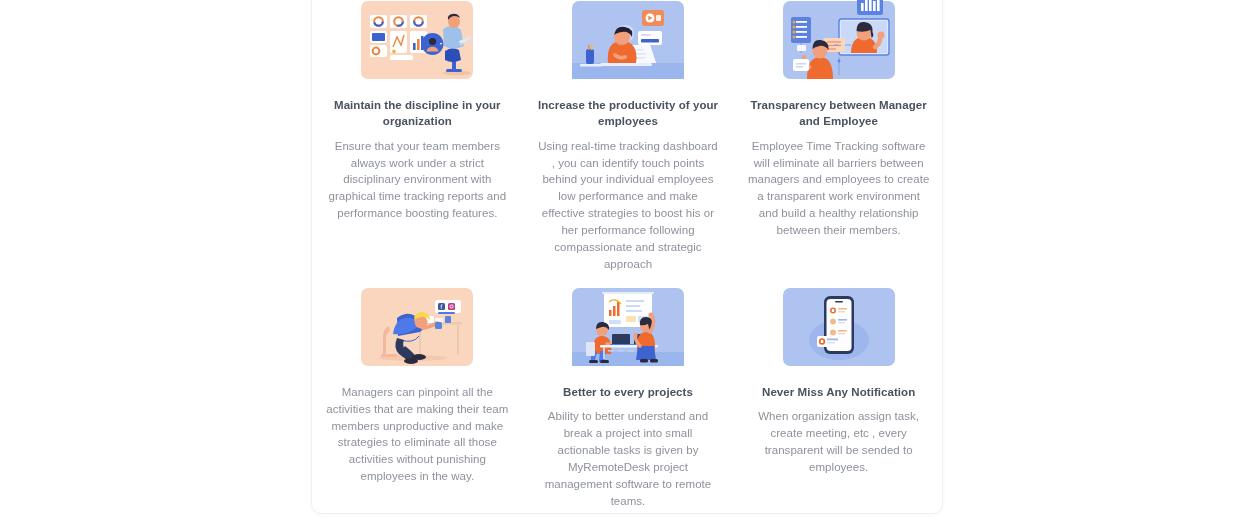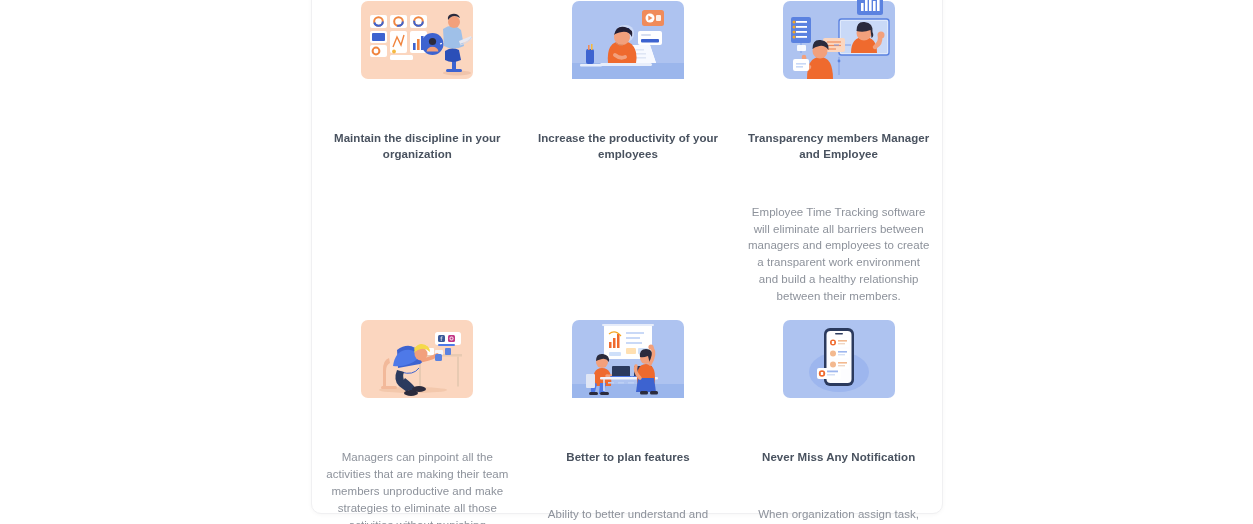--- a/index.html
+++ b/index.html
@@ -22,21 +22,21 @@
 
   .grid{
     position:absolute;left:0;top:14px;width:632px;
     display:grid;grid-template-columns:1fr 1fr 1fr;
     column-gap:12px;row-gap:0px;
     padding:0 6px;box-sizing:border-box;
   }
 
   .feature{
     display:flex;flex-direction:column;align-items:center;
-    padding:0 8px 10px 8px;box-sizing:border-box;gap:33px;
+    padding:0 8px 10px 8px;box-sizing:border-box;
   }
 
   .illus-wrap{
     width:112px;height:78px;position:relative;margin-bottom:18px;
   }
   .illus{
     position:absolute;left:0;top:0;width:112px;height:78px;
     border-radius:7px;overflow:visible;
   }
   .illus svg{display:block;border-radius:7px;overflow:visible;}
@@ -93,20 +93,21 @@
               <path d="M84 50 q7-5 14-1 l2 10 q-9 4-16 0z" fill="#2b4fb8"></path>
               <path d="M82 28 q10-7 18 1 l3 16 q-11 5-20 0z" fill="#9fc0e8"></path>
               <circle cx="93" cy="21" r="6" fill="#f2a07c"></circle>
               <path d="M87 19 q5-7 12-2 q-2-5-8-4 q-5 1-4 6z" fill="#2b2b3d"></path>
               <path d="M98 40 l12-5 l1 3 l-12 5z" fill="#e8e8f0"></path>
               <path d="M99 44 q8-2 12-8" stroke="#d8d8e4" stroke-width="1.2" fill="none"></path>
             </svg>
           </div>
         </div>
         <div class="f-title">Maintain the discipline in your organization</div>
+        <div class="f-body">Ensure that your team members always work under a strict disciplinary environment with graphical time tracking reports and performance boosting features.</div>
       </div>
 
       <div class="feature">
         <div class="illus-wrap">
           <div class="illus">
             <svg width="112" height="78" viewBox="0 0 112 78">
               <rect x="0" y="0" width="112" height="78" rx="7" fill="#aec3f0"></rect>
               <rect x="0" y="62" width="112" height="16" fill="#9bb6ec"></rect>
               <rect x="70" y="9" width="22" height="16" rx="2.5" fill="#f08b5a"></rect>
               <circle cx="78" cy="17" r="4.5" fill="#fff"></circle>
@@ -133,20 +134,21 @@
               <path d="M43 54 q5 4 10 2" stroke="#f2a07c" stroke-width="4" stroke-linecap="round" fill="none"></path>
               <rect x="28" y="62" width="52" height="3" rx="1.5" fill="#e8eefb"></rect>
               <rect x="14" y="48" width="8" height="15" rx="2" fill="#3d63d0"></rect>
               <rect x="16" y="44" width="1.6" height="5" fill="#f08b5a"></rect>
               <rect x="19" y="43" width="1.6" height="6" fill="#f5b93f"></rect>
               <rect x="8" y="63" width="22" height="2.5" rx="1" fill="#e8eefb"></rect>
             </svg>
           </div>
         </div>
         <div class="f-title">Increase the productivity of your employees</div>
+        <div class="f-body">Using real-time tracking dashboard , you can identify touch points behind your individual employees low performance and make effective strategies to boost his or her performance following compassionate and strategic approach</div>
       </div>
 
       <div class="feature">
         <div class="illus-wrap">
           <div class="illus">
             <svg width="112" height="78" viewBox="0 0 112 78" style="overflow:visible">
               <rect x="0" y="0" width="112" height="78" rx="7" fill="#aec3f0"></rect>
               <rect x="74" y="-12" width="26" height="26" rx="2.5" fill="#5b82e0"></rect>
               <rect x="78" y="2" width="2.6" height="8" fill="#fff"></rect>
               <rect x="82" y="-1" width="2.6" height="11" fill="#fff"></rect>
@@ -190,21 +192,21 @@
                 <path d="M18 42 v10"></path>
                 <path d="M51 44 h5"></path>
                 <path d="M62 44 h6"></path>
                 <path d="M56 56 v18"></path>
               </g>
               <circle cx="56" cy="60" r="1.4" fill="#5b82e0"></circle>
               <rect x="14" y="44" width="9" height="6" rx="1" fill="#fff" opacity="0.9"></rect>
             </svg>
           </div>
         </div>
-        <div class="f-title">Transparency members Manager and Employee</div>
+        <div class="f-title">Transparency between Manager and Employee</div>
         <div class="f-body">Employee Time Tracking software will eliminate all barriers between managers and employees to create a transparent work environment and build a healthy relationship between their members.</div>
       </div>
 
       <div class="feature">
         <div class="illus-wrap" style="margin-top:5px;">
           <div class="illus">
             <svg width="112" height="78" viewBox="0 0 112 78">
               <rect x="0" y="0" width="112" height="78" rx="7" fill="#fbd6bf"></rect>
               <rect x="74" y="12" width="26" height="13" rx="2.5" fill="#fff"></rect>
               <rect x="77" y="15" width="7" height="7" rx="1.5" fill="#3b5998"></rect>
@@ -286,21 +288,21 @@
               <rect x="68" y="71" width="8" height="3.5" rx="1.5" fill="#2b2b3d"></rect>
               <rect x="78" y="71" width="8" height="3.5" rx="1.5" fill="#2b2b3d"></rect>
               <g fill="#bccff4">
                 <rect x="36" y="62" width="6" height="1.6"></rect>
                 <rect x="46" y="62" width="6" height="1.6"></rect>
                 <rect x="56" y="62" width="6" height="1.6"></rect>
               </g>
             </svg>
           </div>
         </div>
-        <div class="f-title">Better to plan features</div>
+        <div class="f-title">Better to every projects</div>
         <div class="f-body">Ability to better understand and break a project into small actionable tasks is given by MyRemoteDesk project management software to remote teams.</div>
       </div>
 
       <div class="feature">
         <div class="illus-wrap" style="margin-top:5px;">
           <div class="illus">
             <svg width="112" height="78" viewBox="0 0 112 78">
               <rect x="0" y="0" width="112" height="78" rx="7" fill="#aec3f0"></rect>
               <ellipse cx="56" cy="52" rx="30" ry="20" fill="#9db6ee"></ellipse>
               <rect x="41" y="8" width="30" height="58" rx="6" fill="#2b3a5e"></rect>

